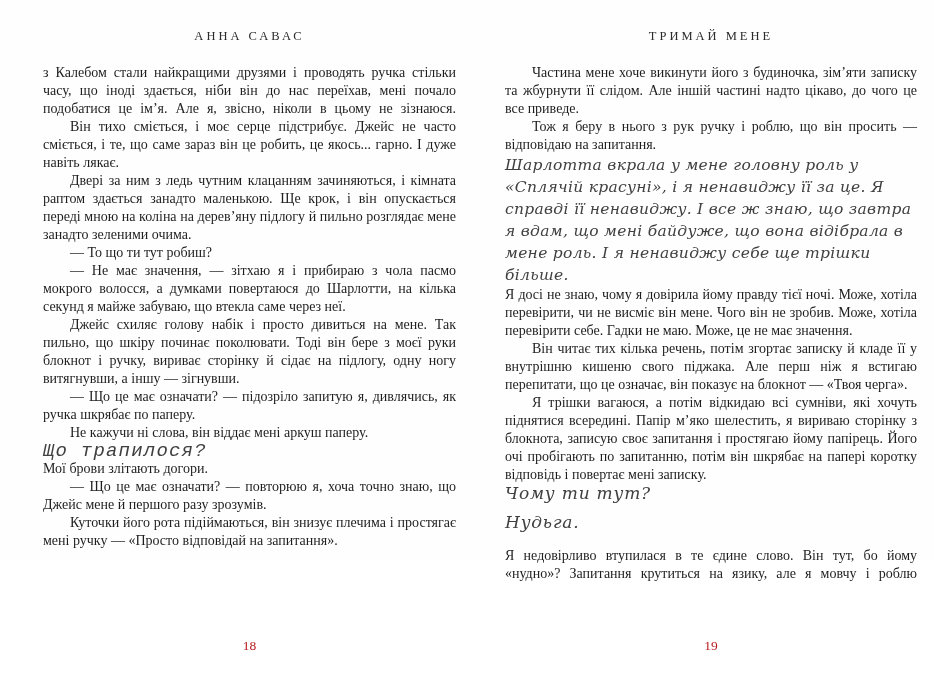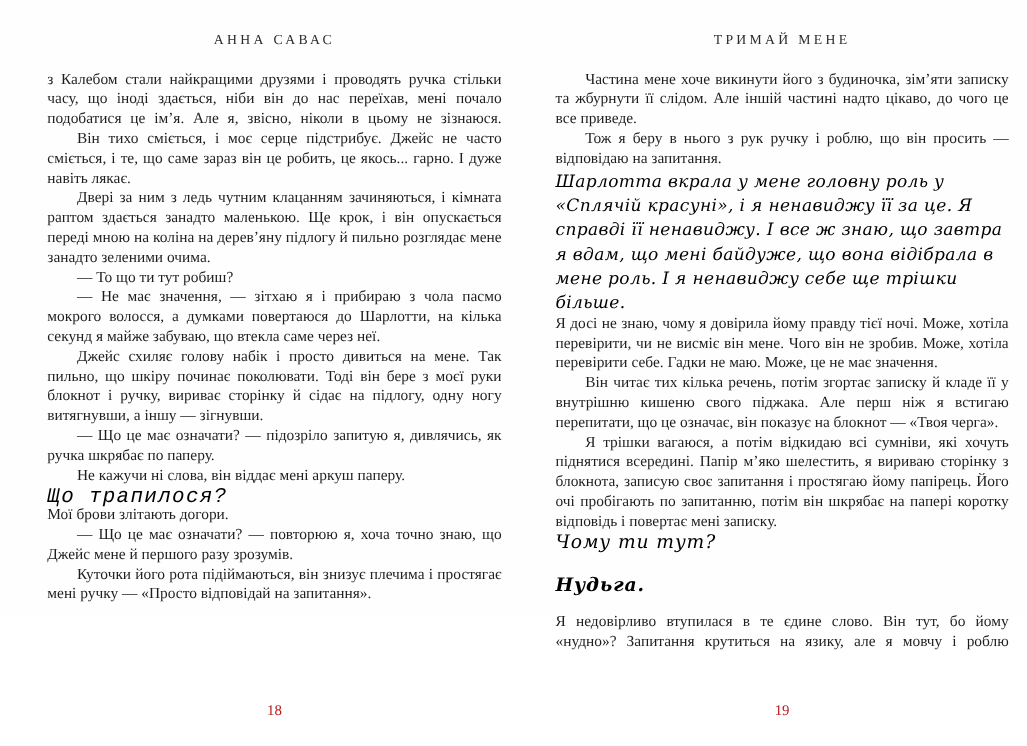--- a/index.html
+++ b/index.html
@@ -42,21 +42,21 @@
     line-height: 18px;
     text-align: justify;
   }
   .page__body p { margin: 0; }
   p.indent { text-indent: 27px; }
   p.cont   { text-align-last: justify; }
 
   .handwriting {
     font-family: "DejaVu Serif", "Liberation Serif", serif;
     font-style: italic;
-    color: #000000;
+    color: #404040;
   }
   .hw-left {
     font-size: 19px;
     letter-spacing: 1.2px;
     margin: 15px 0 14px 30px;
     text-align: left;
     font-family: Liberation Mono, monospace;
   }
   .hw-block {
     font-size: 15.5px;
@@ -64,21 +64,21 @@
     letter-spacing: 0.3px;
     margin: 13px 0 13px 38px;
     text-align: left;
   }
   .hw-line {
     font-size: 17px;
     letter-spacing: 0.8px;
     margin: 13px 0 0 40px;
     text-align: left;
   }
-  .hw-line + .hw-line { margin-top: 21px; font-weight: bold; }
+  .hw-line + .hw-line { margin-top: 11px; }
   p.after-hw { margin-top: 16px; }
 
   .page__number {
     position: absolute;
     bottom: 24px;
     left: 0;
     width: 100%;
     text-align: center;
     font-size: 13.5px;
     color: #b91c1c;

